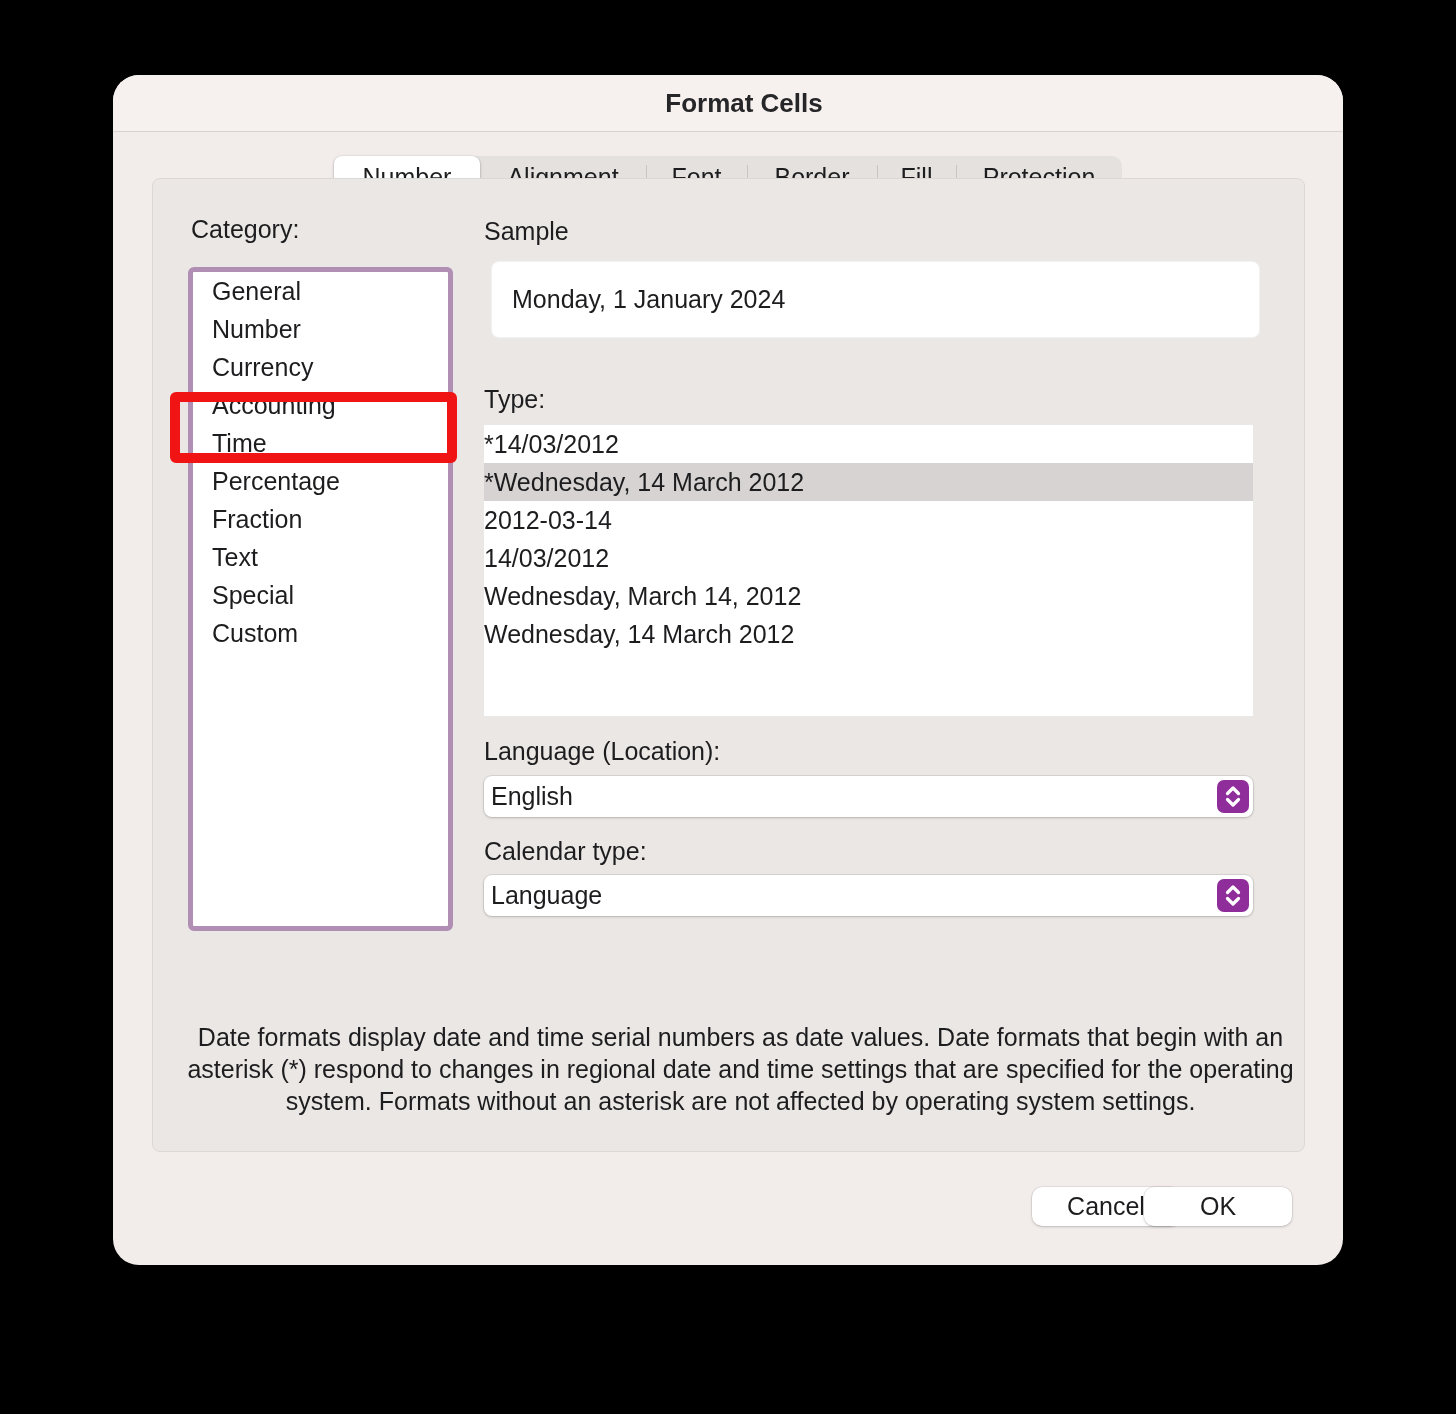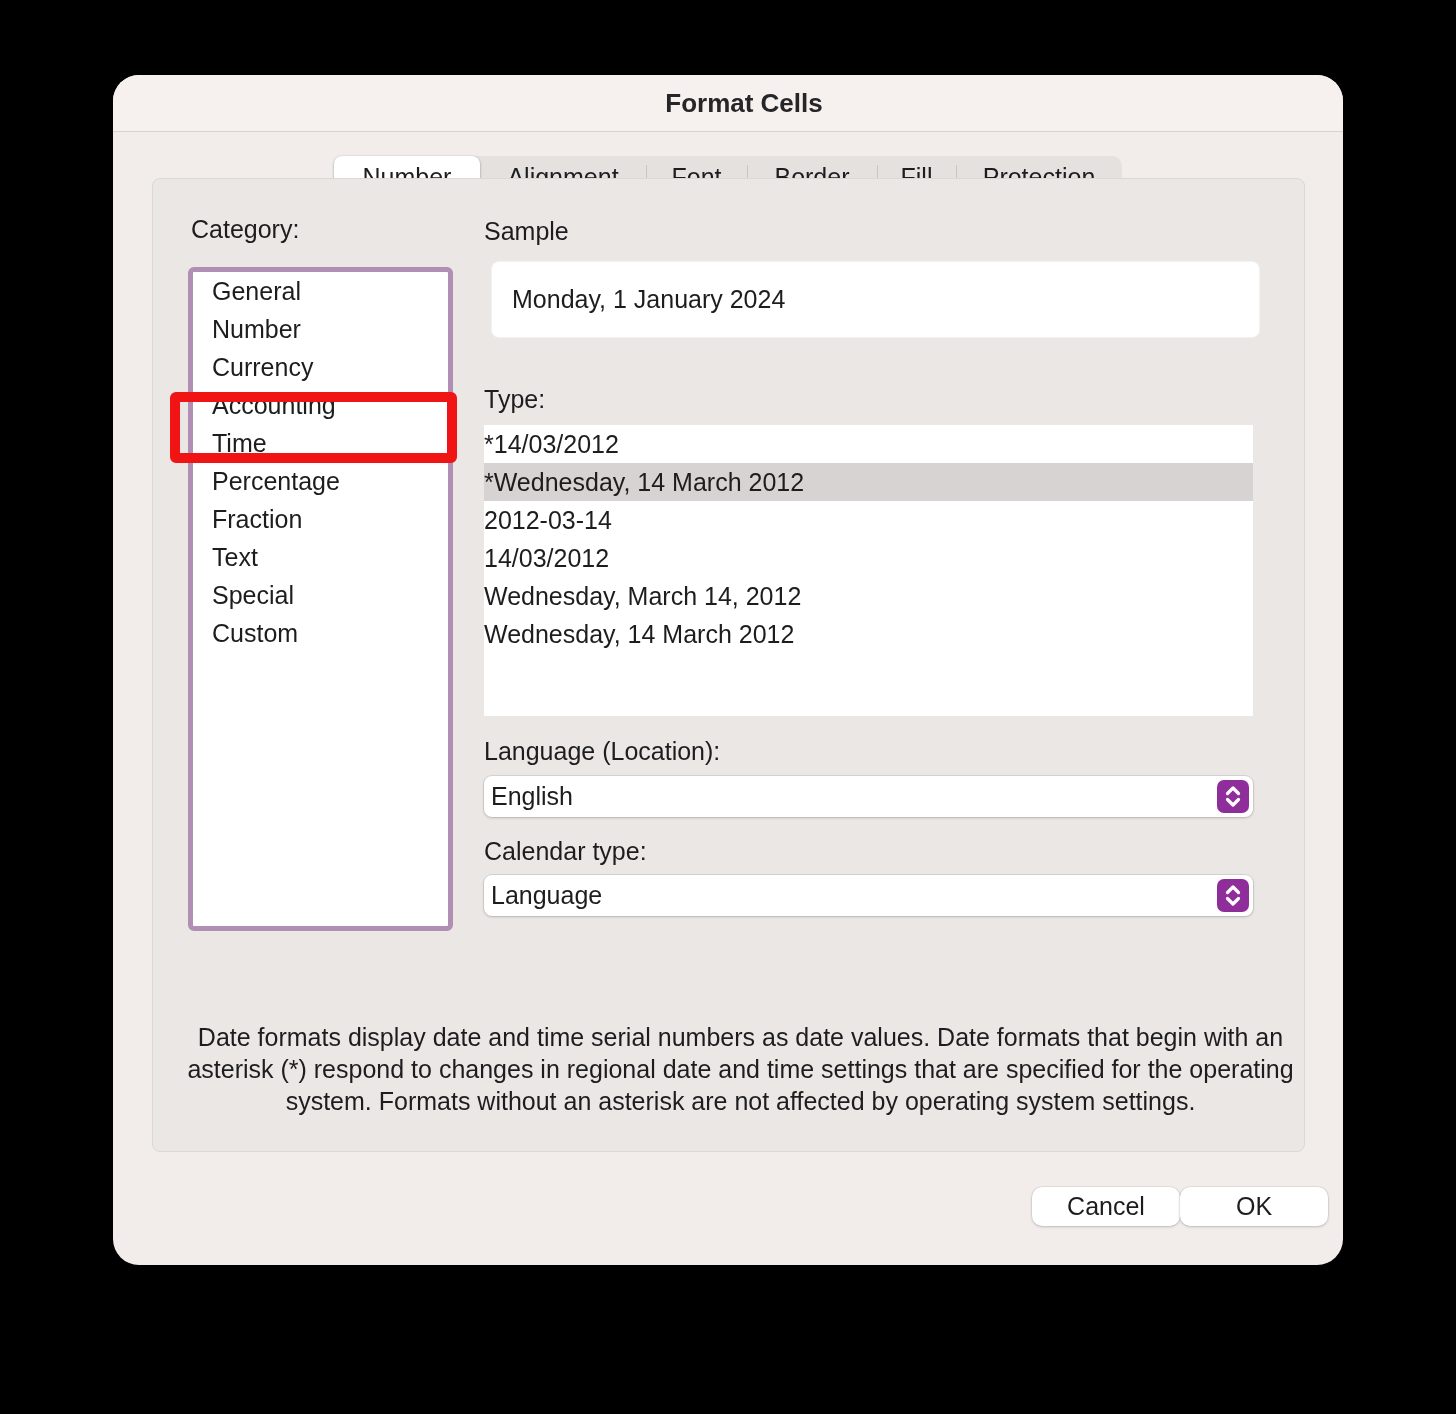--- a/index.html
+++ b/index.html
@@ -103,21 +103,21 @@
     pointer-events:none; z-index:10;
   }
   
   .btn {
     position:absolute; top:1112px; width:148px; height:39px;
     background:#fff; border:none; border-radius:10px;
     box-shadow:0 0 0 .5px rgba(0,0,0,.10), 0 1px 3px rgba(0,0,0,.18);
     font-family:inherit; font-size:25px; color:#1d1d1f; cursor:default;
   }
   .btn-cancel { left:919px; }
-  .btn-ok { left:1067px; }
+  .btn-ok { left:1031px; }
 </style>
 </head>
 <body>
 
 <div class="dialog">
 
   <div class="titlebar">
     <div class="title">Format Cells</div>
   </div>
 

